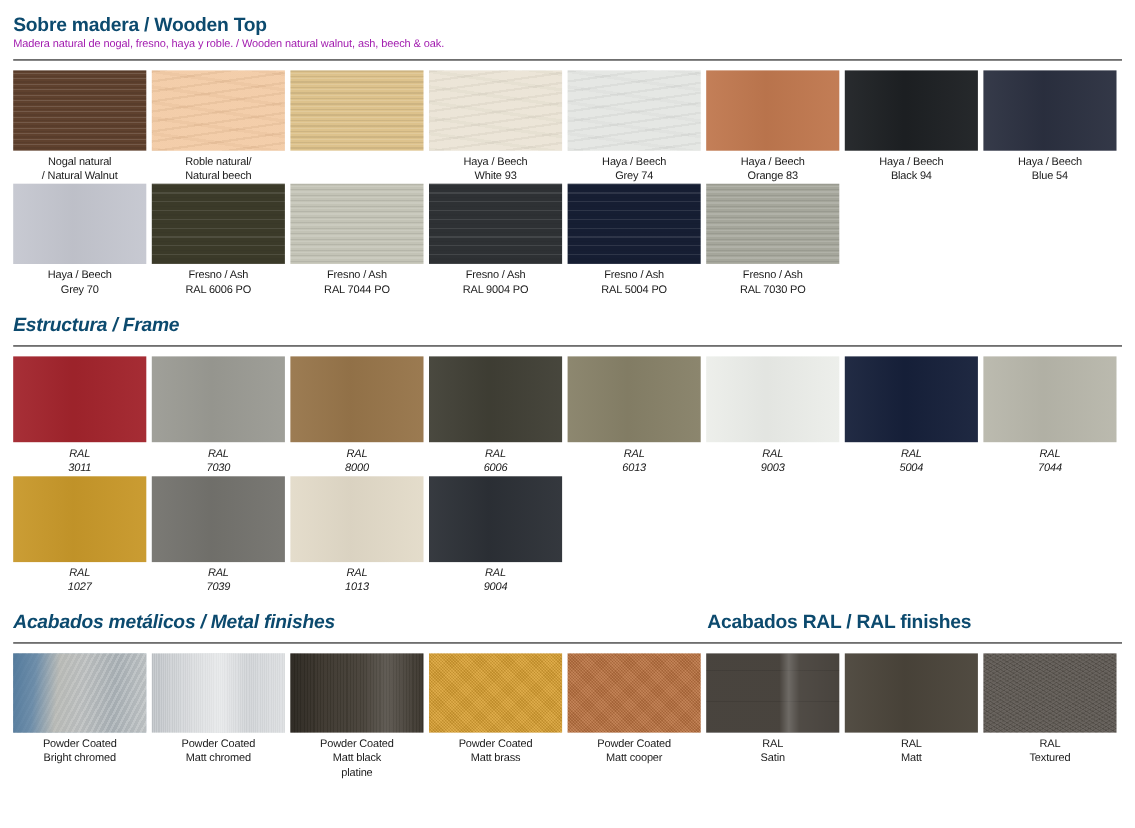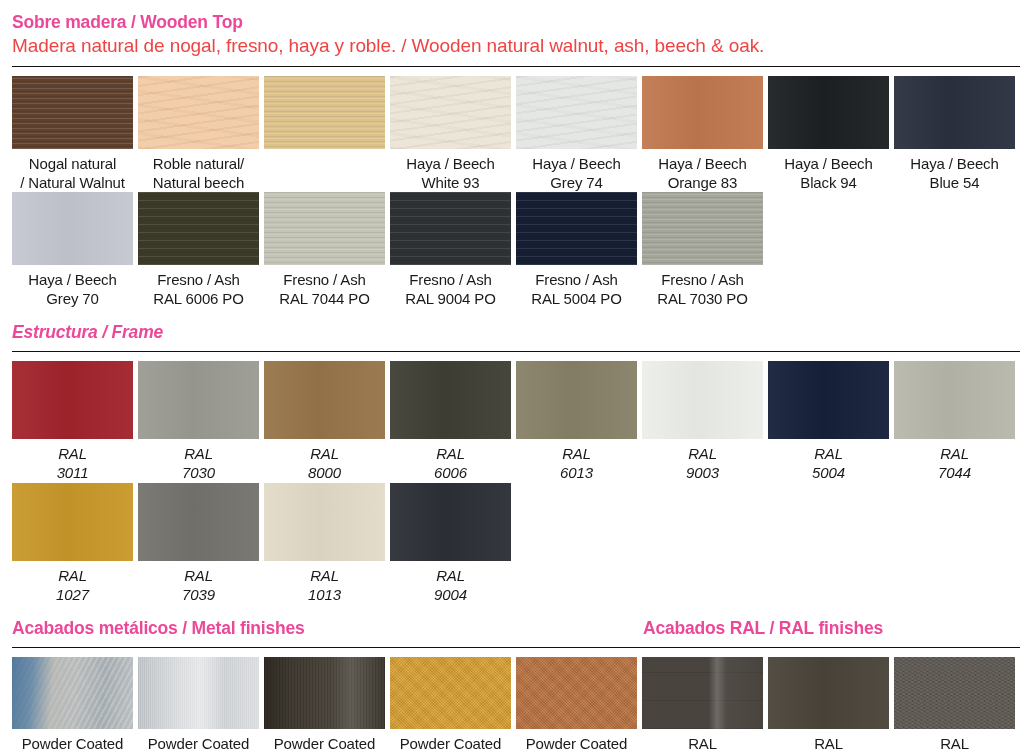--- a/index.html
+++ b/index.html
@@ -23,43 +23,43 @@
   }
 
   
   .section {
     margin: 0;
   }
   .sec-head {
     font-size: 17.5px;
     font-weight: 700;
     letter-spacing: -0.2px;
-    color: #ec4899;
+    color: #0c4a6e;
     line-height: 1.25;
     white-space: nowrap;
   }
   .sec-sub {
-    font-size: 19px;
+    font-size: 10px;
     font-weight: 400;
-    color: #ef4444;
+    color: #a21caf;
     line-height: 1.3;
     letter-spacing: -0.1px;
     white-space: nowrap;
   }
   .rule {
     border-top: 1.6px solid #111111;
     height: 0;
     width: 100%;
   }
 
   .split-head {
     display: flex;
     align-items: flex-end;
   }
-  .split-head .left { flex: 0 0 631px; }
+  .split-head .left { flex: 0 0 631px; font-style: italic; }
   .split-head .right { flex: 1 1 auto; }
 
   
   .grid {
     display: flex;
     flex-wrap: wrap;
     width: 1008px;
   }
   .cell {
     width: 126px;
@@ -67,21 +67,21 @@
   }
   .chip {
     height: 73px;
     width: 121px;
     background-color: #ccc;
     background-repeat: repeat;
   }
   .chip.tall { height: 78px; }
   .chip.metal { height: 72px; }
   .caption {
-    font-size: 15px;
+    font-size: 10px;
     line-height: 1.28;
     text-align: center;
     color: #1a1a1a;
     letter-spacing: -0.15px;
     padding-top: 5px;
     width: 121px;
     white-space: pre-line;
   }
 
   

